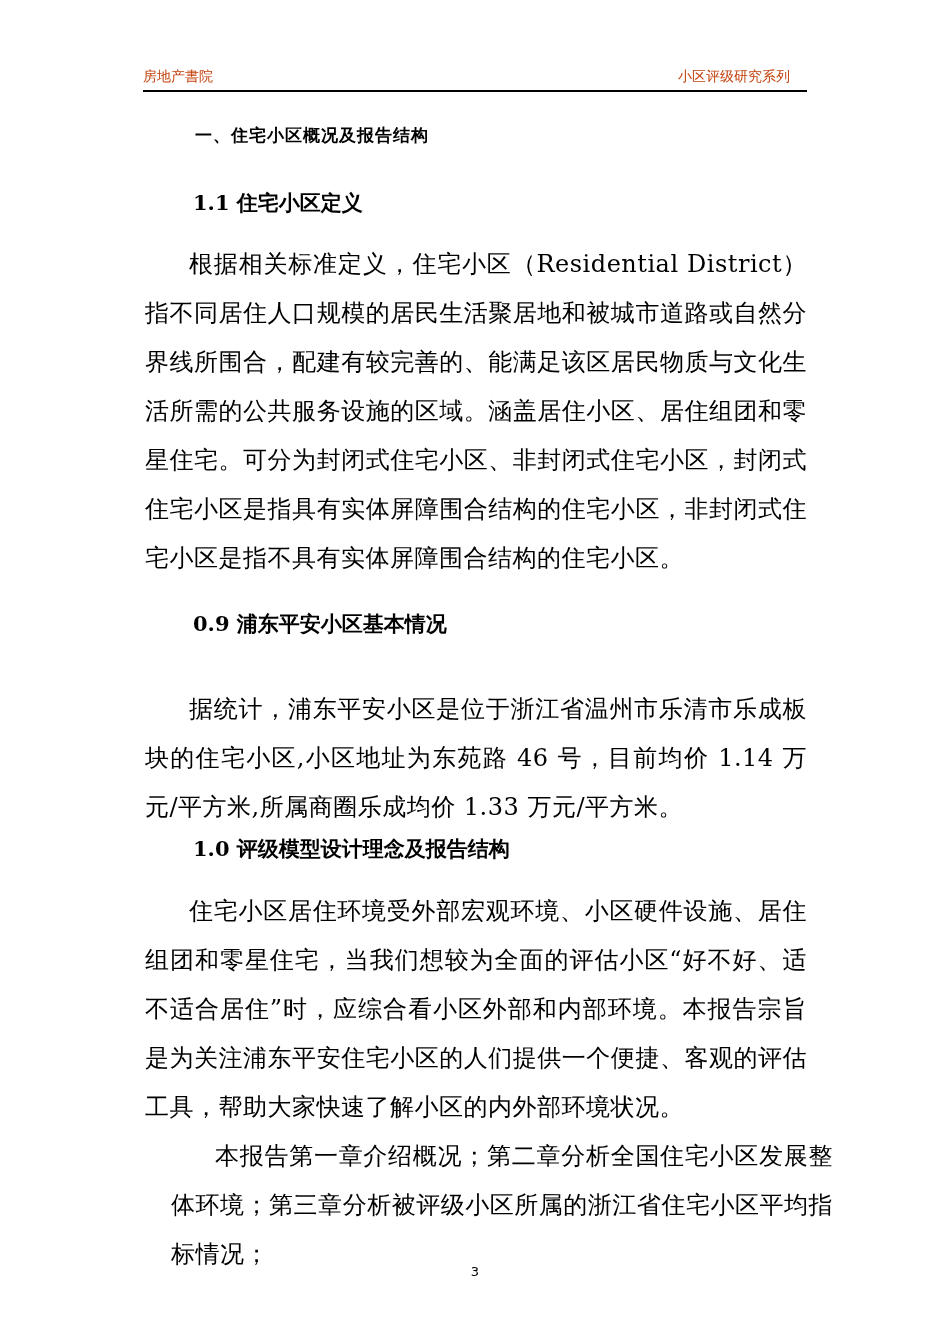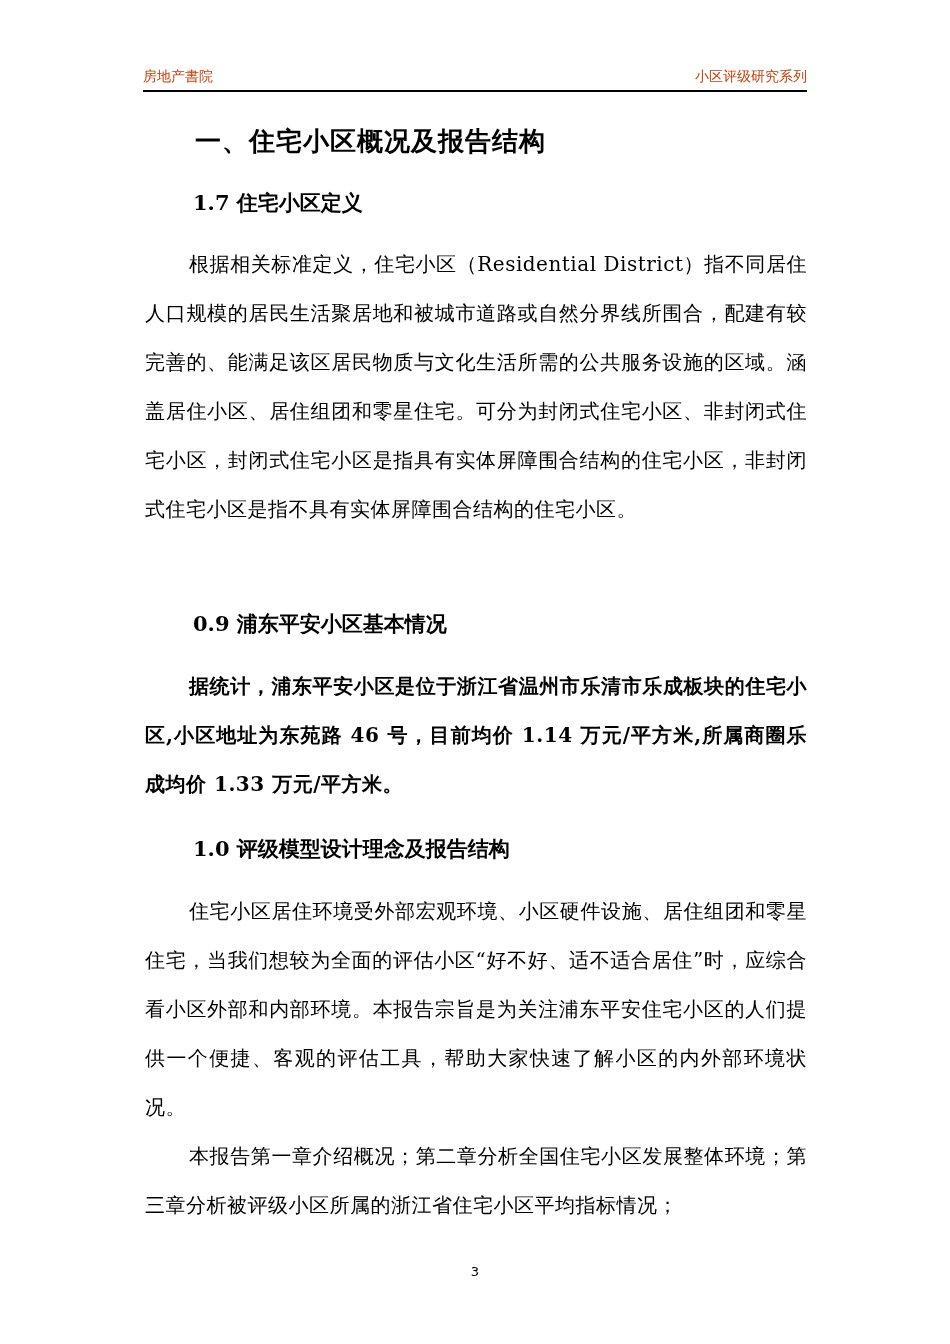--- a/index.html
+++ b/index.html
@@ -26,49 +26,49 @@
       font-size: 14px;
       color: #c2410c;
     }
     .page-header .left {
       position: absolute;
       left: 0;
       bottom: 4px;
     }
     .page-header .right {
       position: absolute;
-      right: 0;
+      right: 17px;
       bottom: 4px;
     }
     .content {
       position: absolute;
       left: 145px;
       top: 112px;
       width: 662px;
     }
     .h1 {
       position: absolute;
       left: 50px;
-      font-size: 26px;
+      font-size: 17px;
       font-weight: bold;
       letter-spacing: 1px;
       white-space: nowrap;
     }
     .h2 {
       position: absolute;
       left: 48px;
       font-size: 21px;
       font-weight: bold;
       white-space: nowrap;
     }
     .para {
       position: absolute;
       left: 0;
       width: 662px;
-      font-size: 20px;
+      font-size: 24px;
       line-height: 49px;
       text-align: justify;
       text-align-last: left;
       text-indent: 44px;
       letter-spacing: 0.5px;
     }
     .page-number {
       position: absolute;
       left: 0;
       width: 950px;
@@ -82,24 +82,24 @@
 <body>
 
 <div class="page-header">
   <span class="left">房地产書院</span>
   <span class="right">小区评级研究系列</span>
 </div>
 
 <div class="content">
   <div class="h1" style="top:12px;">一、住宅小区概况及报告结构</div>
 
-  <div class="h2" style="top:77px;">1.7 住宅小区定义</div>
+  <div class="h2" style="top:77px;">1.1 住宅小区定义</div>
   <div class="para" style="top:128px;">根据相关标准定义，住宅小区（Residential District）指不同居住人口规模的居民生活聚居地和被城市道路或自然分界线所围合，配建有较完善的、能满足该区居民物质与文化生活所需的公共服务设施的区域。涵盖居住小区、居住组团和零星住宅。可分为封闭式住宅小区、非封闭式住宅小区，封闭式住宅小区是指具有实体屏障围合结构的住宅小区，非封闭式住宅小区是指不具有实体屏障围合结构的住宅小区。</div>
 
   <div class="h2" style="top:498px;">0.9 浦东平安小区基本情况</div>
-  <div class="para" style="top:550px;font-weight:bold;">据统计，浦东平安小区是位于浙江省温州市乐清市乐成板块的住宅小区,小区地址为东苑路 46 号，目前均价 1.14 万元/平方米,所属商圈乐成均价 1.33 万元/平方米。</div>
+  <div class="para" style="top:573px;">据统计，浦东平安小区是位于浙江省温州市乐清市乐成板块的住宅小区,小区地址为东苑路 46 号，目前均价 1.14 万元/平方米,所属商圈乐成均价 1.33 万元/平方米。</div>
 
   <div class="h2" style="top:723px;">1.0 评级模型设计理念及报告结构</div>
   <div class="para" style="top:775px;">住宅小区居住环境受外部宏观环境、小区硬件设施、居住组团和零星住宅，当我们想较为全面的评估小区“好不好、适不适合居住”时，应综合看小区外部和内部环境。本报告宗旨是为关注浦东平安住宅小区的人们提供一个便捷、客观的评估工具，帮助大家快速了解小区的内外部环境状况。</div>
-  <div class="para" style="top:1020px;">本报告第一章介绍概况；第二章分析全国住宅小区发展整体环境；第三章分析被评级小区所属的浙江省住宅小区平均指标情况；</div>
+  <div class="para" style="top:1020px;margin-left:26px;">本报告第一章介绍概况；第二章分析全国住宅小区发展整体环境；第三章分析被评级小区所属的浙江省住宅小区平均指标情况；</div>
 </div>
 
 <div class="page-number">3</div>
 
 </body></html>

